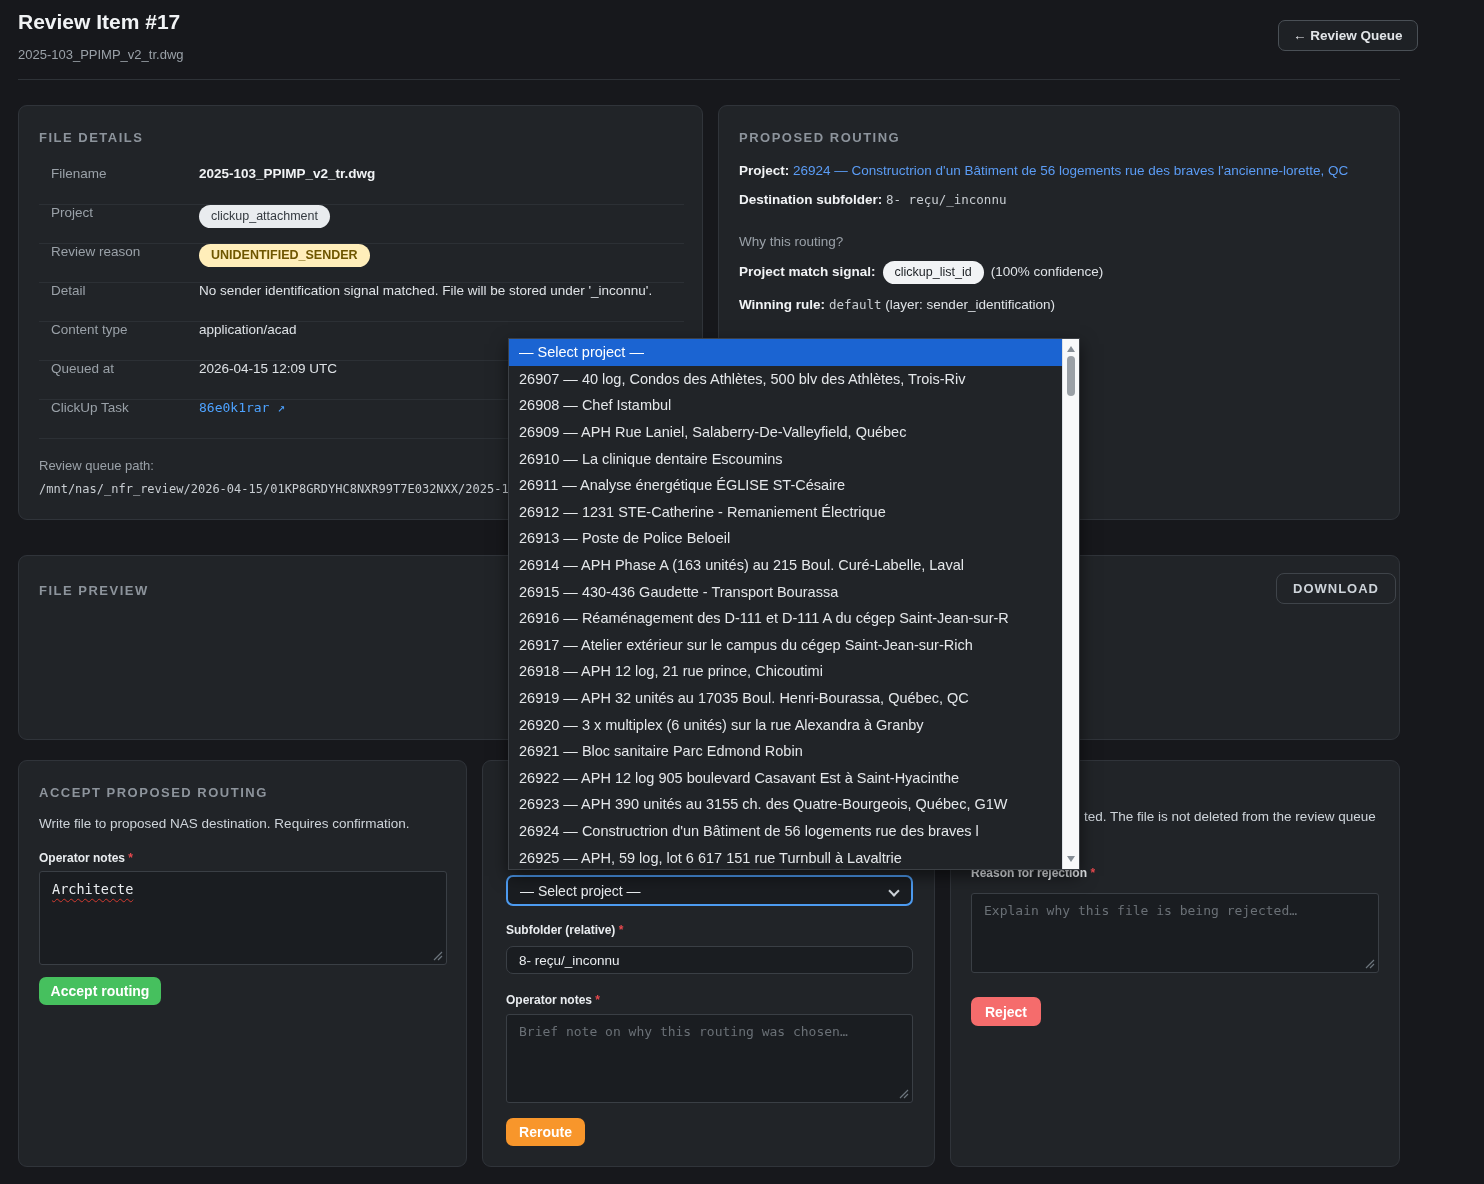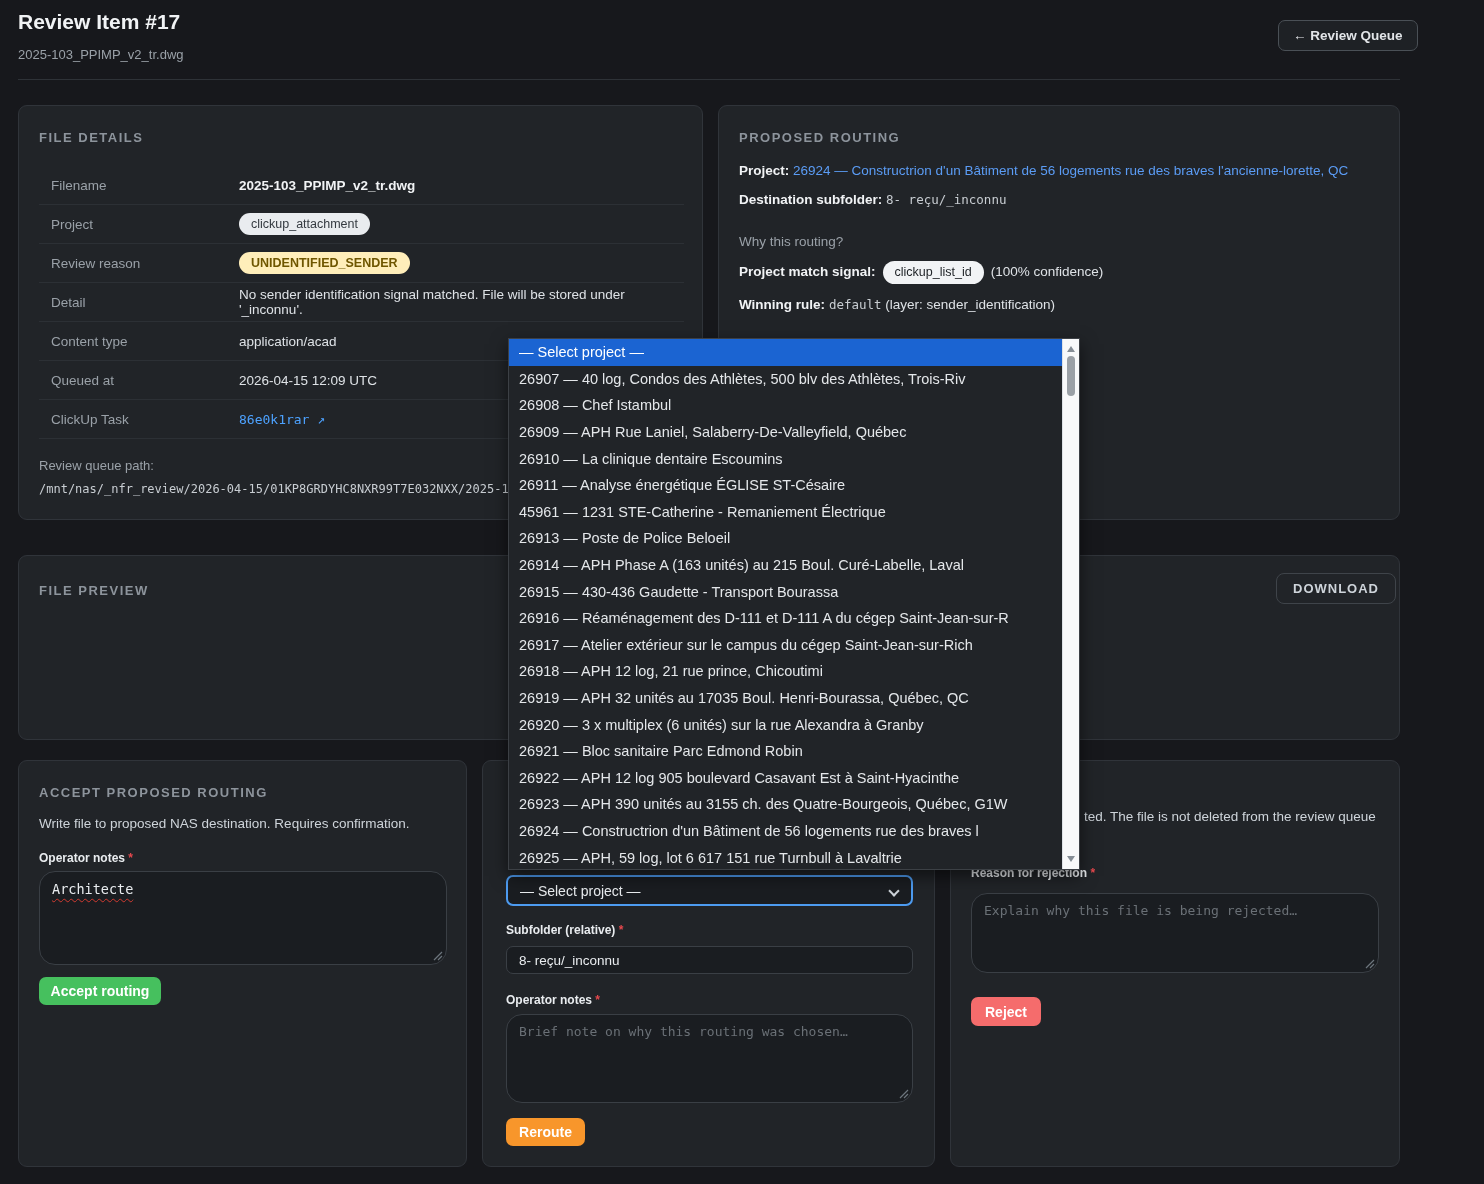--- a/index.html
+++ b/index.html
@@ -23,21 +23,21 @@
   #file-details { left:18px; top:105px; width:685px; height:415px; }
   #proposed-routing { left:718px; top:105px; width:682px; height:415px; }
   #file-preview { left:18px; top:555px; width:1382px; height:185px; }
   #accept-panel { left:18px; top:760px; width:449px; height:407px; }
   #reroute-panel { left:482px; top:760px; width:453px; height:407px; }
   #reject-panel { left:950px; top:760px; width:450px; height:407px; }
 
   
   #file-details .panel-heading { position:absolute; left:20px; top:24px; }
   .fd-rows { position:absolute; left:20px; top:60px; width:645px; }
-  .fd-row { display:flex; align-items:center; min-height:39px; border-bottom:1px solid #2c3035; font-size:13.5px;gap:40px; }
+  .fd-row { display:flex; align-items:flex-start; min-height:39px; border-bottom:1px solid #2c3035; font-size:13.5px; }
   .fd-label { width:160px; flex:0 0 160px; color:#9aa1a8; padding-left:12px; }
   .fd-value { color:#dee2e6; }
   .fd-value.strong { font-weight:bold; color:#f1f3f5; }
   .pill { display:inline-block; border-radius:50px; padding:3px 12px; font-size:12.5px; line-height:1.35; }
   .pill-gray { background:#e9ecef; color:#343a40; font-weight:500; }
   .pill-yellow { background:#ffeeba; color:#6f5600; font-weight:bold; }
   .pill-light { background:#f1f3f5; color:#212529; font-weight:500; }
   .task-link { color:#4da2ff; font-size:13px; text-decoration:none; cursor:pointer; }
   .queue-path-label { position:absolute; left:20px; top:352px; font-size:13px; color:#9aa1a8; }
   .queue-path { position:absolute; left:20px; top:376px; font-size:12px; color:#c8cdd2; white-space:nowrap; }
@@ -57,21 +57,21 @@
   
   #file-preview .panel-heading { position:absolute; left:20px; top:27px; }
   .download-btn { position:absolute; left:1257px; top:17px; height:31px; padding:0 16px; display:flex; align-items:center;
     background:transparent; border:1px solid #3f444a; border-radius:8px; color:#ced4da; font-size:13px; font-weight:bold; letter-spacing:1px; cursor:pointer; }
 
   
   .ap-heading { position:absolute; left:20px; top:24px; }
   .ap-desc { position:absolute; left:20px; top:55px; right:20px; font-size:13.5px; color:#ced4da; }
   .field-label { position:absolute; font-size:12px; font-weight:bold; color:#e9ecef; }
   .req { color:#e5484d; font-weight:bold; }
-  .ta-wrap { position:absolute; background:#1a1d21; border:1px solid #3a3f45; border-radius:16px; }
+  .ta-wrap { position:absolute; background:#1a1d21; border:1px solid #3a3f45; border-radius:3px; }
   .ta-wrap textarea { width:100%; height:100%; background:transparent; border:none; outline:none; resize:none;
     font-family:"DejaVu Sans Mono","Liberation Mono",monospace; font-size:13px; color:#e9ecef; padding:9px 12px; }
   .ta-wrap textarea::placeholder { color:#6a7076; }
   .ta-filled { font-family:"DejaVu Sans Mono","Liberation Mono",monospace; font-size:13.5px; color:#e9ecef; padding:9px 12px; }
   .misspell { text-decoration:underline wavy #cf3a30; text-decoration-thickness:1px; text-underline-offset:4px; }
   .grip { position:absolute; right:3px; bottom:3px; pointer-events:none; }
   .btn { position:absolute; border:none; border-radius:7px; color:#fff; font-size:14px; font-weight:bold; cursor:pointer;
     display:flex; align-items:center; justify-content:center; font-family:"Liberation Sans",sans-serif; }
   .btn-green { background:#46c05e; }
   .btn-orange { background:#f8962b; }
@@ -241,21 +241,21 @@
 
   <div id="project-dropdown">
     <div class="dd-list">
 
     <div class="dd-item selected">— Select project —</div>
         <div class="dd-item">26907 — 40 log, Condos des Athlètes, 500 blv des Athlètes, Trois-Riv</div>
         <div class="dd-item">26908 — Chef Istambul</div>
         <div class="dd-item">26909 — APH Rue Laniel, Salaberry-De-Valleyfield, Québec</div>
         <div class="dd-item">26910 — La clinique dentaire Escoumins</div>
         <div class="dd-item">26911 — Analyse énergétique ÉGLISE ST-Césaire</div>
-        <div class="dd-item">45961 — 1231 STE-Catherine - Remaniement Électrique</div>
+        <div class="dd-item">26912 — 1231 STE-Catherine - Remaniement Électrique</div>
         <div class="dd-item">26913 — Poste de Police Beloeil</div>
         <div class="dd-item">26914 — APH Phase A (163 unités) au 215 Boul. Curé-Labelle, Laval</div>
         <div class="dd-item">26915 — 430-436 Gaudette - Transport Bourassa</div>
         <div class="dd-item">26916 — Réaménagement des D-111 et D-111 A du cégep Saint-Jean-sur-R</div>
         <div class="dd-item">26917 — Atelier extérieur sur le campus du cégep Saint-Jean-sur-Rich</div>
         <div class="dd-item">26918 — APH 12 log, 21 rue prince, Chicoutimi</div>
         <div class="dd-item">26919 — APH 32 unités au 17035 Boul. Henri-Bourassa, Québec, QC</div>
         <div class="dd-item">26920 — 3 x multiplex (6 unités) sur la rue Alexandra à Granby</div>
         <div class="dd-item">26921 — Bloc sanitaire Parc Edmond Robin</div>
         <div class="dd-item">26922 — APH 12 log 905 boulevard Casavant Est à Saint-Hyacinthe</div>

